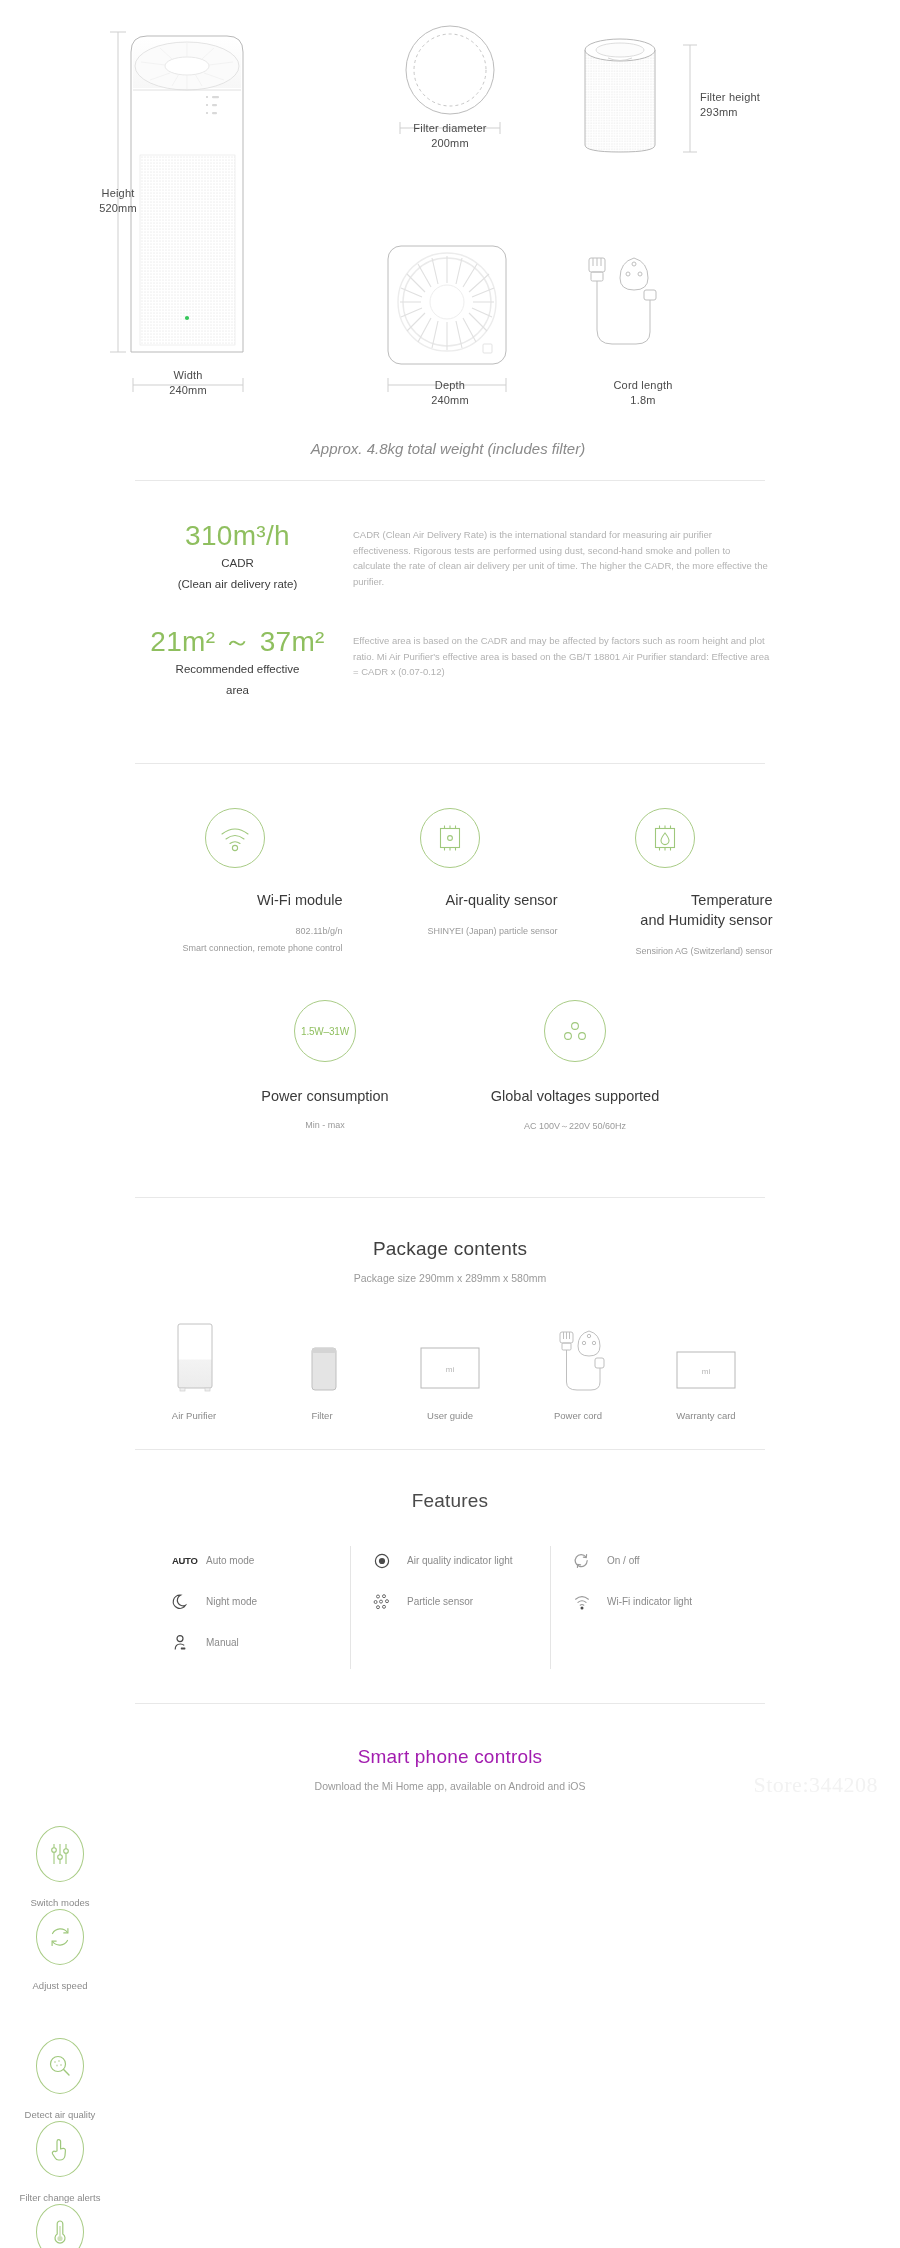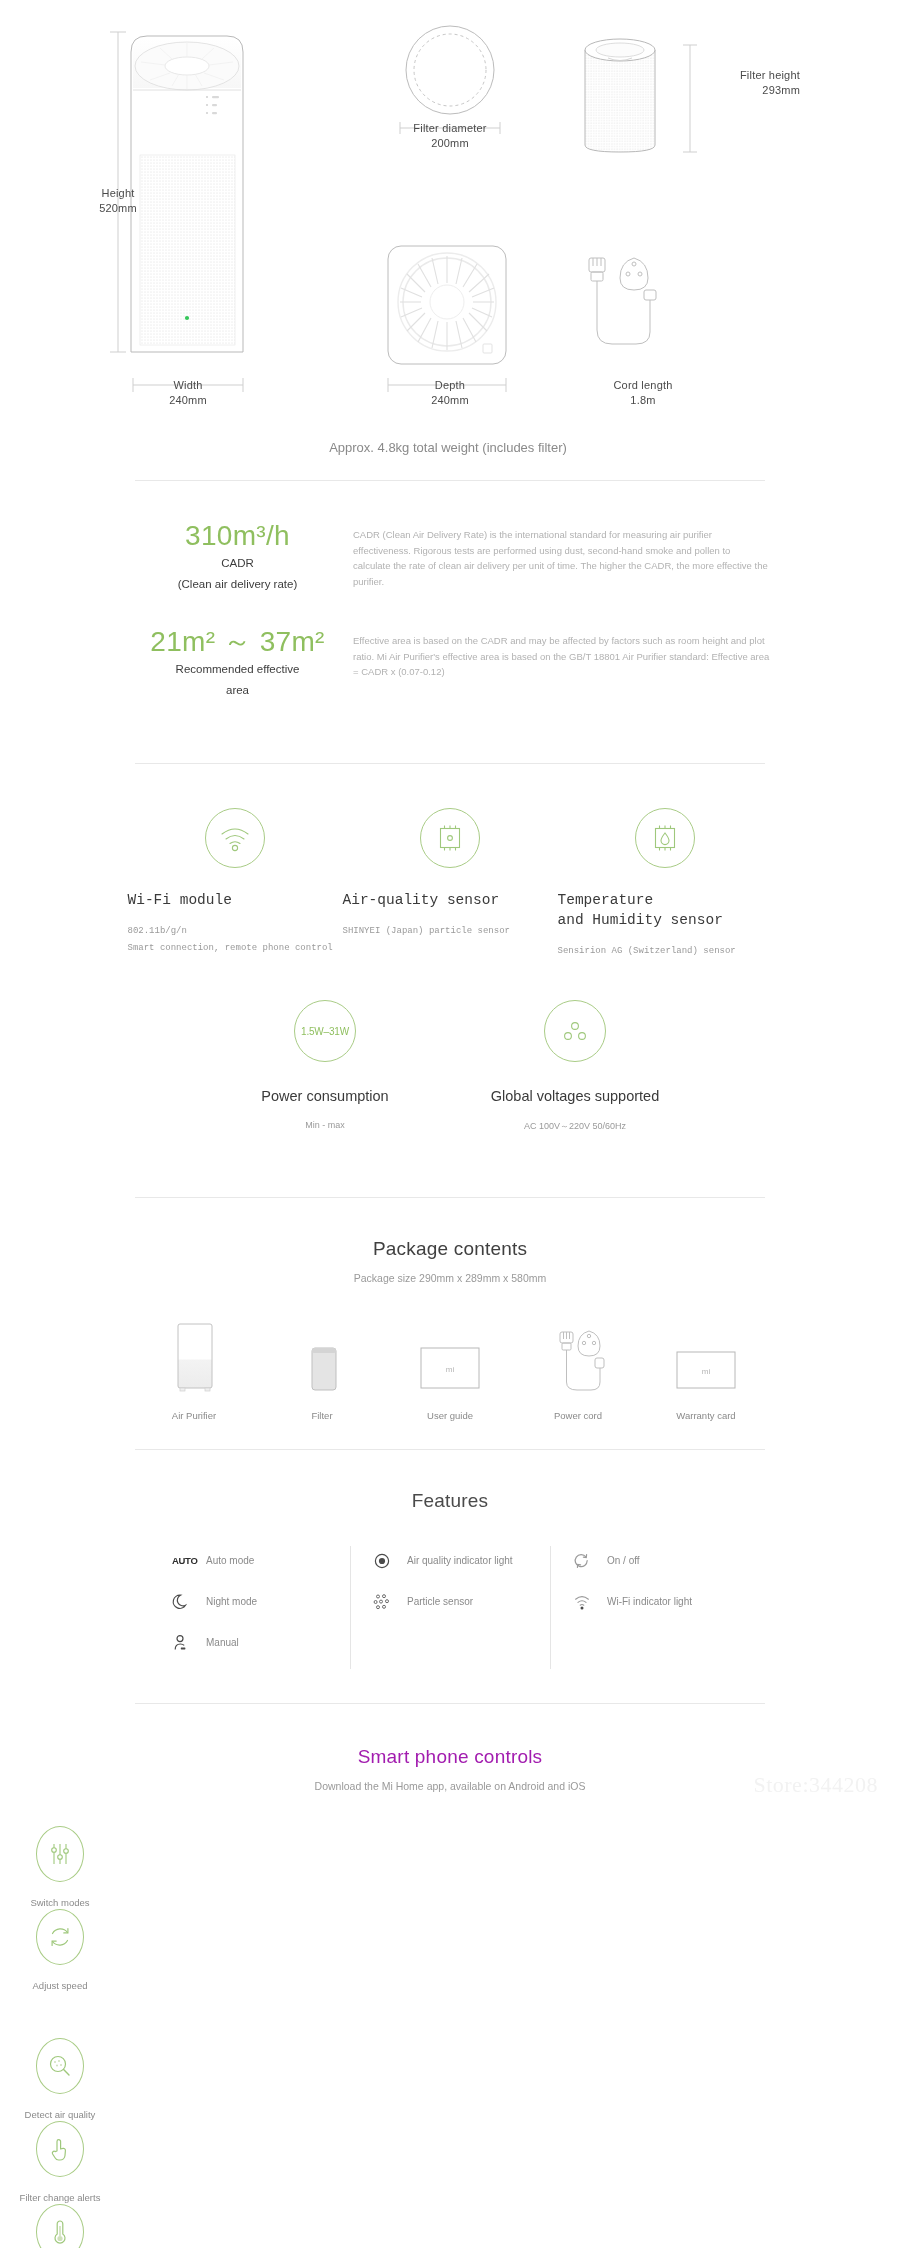--- a/index.html
+++ b/index.html
@@ -33,43 +33,44 @@
     font-size: 11px;
     color: #4a4a4a;
     line-height: 15px;
     letter-spacing: .2px;
   }
   .weight-note {
     position: absolute;
     top: 440px;
     left: 0; right: 4px;
     text-align: center;
-    font-size: 13px;
+    font-size: 15px;
     color: #8a8a8a;
+    font-style: italic;
   }
 
   
   .cadr-sec { padding: 40px 0 30px; }
   .cadr-row { display: flex; width: 640px; margin: 0 auto 34px; align-items: flex-start; }
   .cadr-left { width: 215px; text-align: center; flex: none; }
   .cadr-big { font-size: 28px; color: #8fbf5f; font-weight: 300; line-height: 30px; letter-spacing: .3px; }
   .cadr-cap { font-size: 11.5px; color: #3c3c3c; line-height: 17px; margin-top: 4px; }
   .cadr-desc {
     flex: 1;
     font-size: 9.5px;
     color: #b2b2b2;
     line-height: 15.5px;
     padding-left: 8px;
     padding-top: 6px;
   }
 
   
   .sensors { padding: 44px 0 30px; }
   .sensor-row { display: flex; justify-content: center; gap: 0; }
-  .sensor-col { width: 215px; text-align: left; font-family: Liberation Mono, monospace; }
+  .sensor-col { width: 215px; text-align: right; }
   .circ {
     width: 60px; height: 60px;
     border: 1px solid #a9cc86;
     border-radius: 50%;
     margin: 0 auto 22px;
     display: flex; align-items: center; justify-content: center;
   }
   .sensor-title { font-size: 14.5px; color: #3a3a3a; line-height: 20px; font-weight: 400; }
   .sensor-sub { font-size: 9px; color: #9a9a9a; line-height: 14px; margin-top: 14px; }
 
@@ -269,36 +270,36 @@
         <circle cx="634" cy="264" r="2"></circle>
         <rect x="644" y="290" width="12" height="10" rx="2"></rect>
       </g>
     </svg>
 
     <div class="dim-label" style="left:78px; top:186px; width:80px;">
       <div>Height</div>
       <div>520mm</div>
     </div>
 
-    <div class="dim-label" style="left:148px; top:378px; width:80px;">
+    <div class="dim-label" style="left:148px; top:368px; width:80px;">
       <div>Width</div>
       <div>240mm</div>
     </div>
 
     <div class="dim-label" style="left:410px; top:378px; width:80px;">
       <div>Depth</div>
       <div>240mm</div>
     </div>
 
     <div class="dim-label" style="left:400px; top:121px; width:100px;">
       <div>Filter diameter</div>
       <div>200mm</div>
     </div>
 
-    <div class="dim-label" style="left:700px; top:68px; width:100px; text-align:right;">
+    <div class="dim-label" style="left:700px; top:90px; width:100px; text-align:left;">
       <div>Filter height</div>
       <div>293mm</div>
     </div>
 
     <div class="dim-label" style="left:578px; top:378px; width:130px;">
       <div>Cord length</div>
       <div>1.8m</div>
     </div>
 
     <div class="weight-note">Approx. 4.8kg total weight (includes filter)</div>

